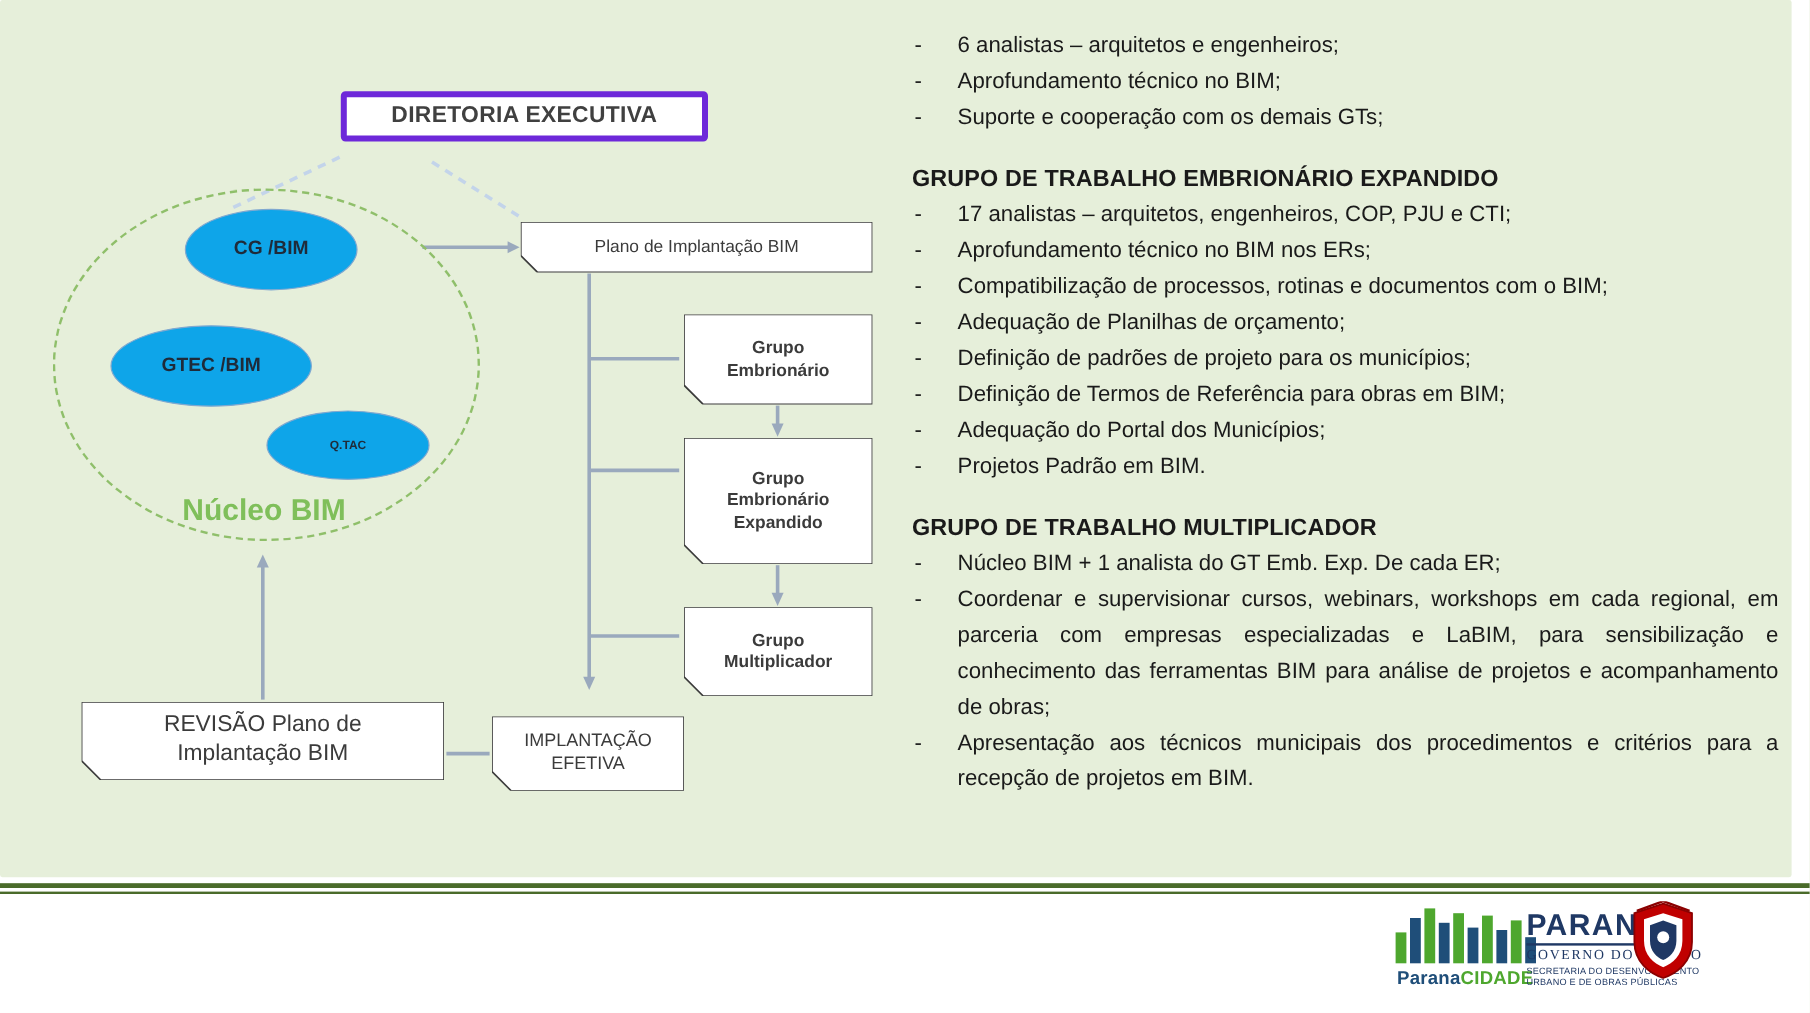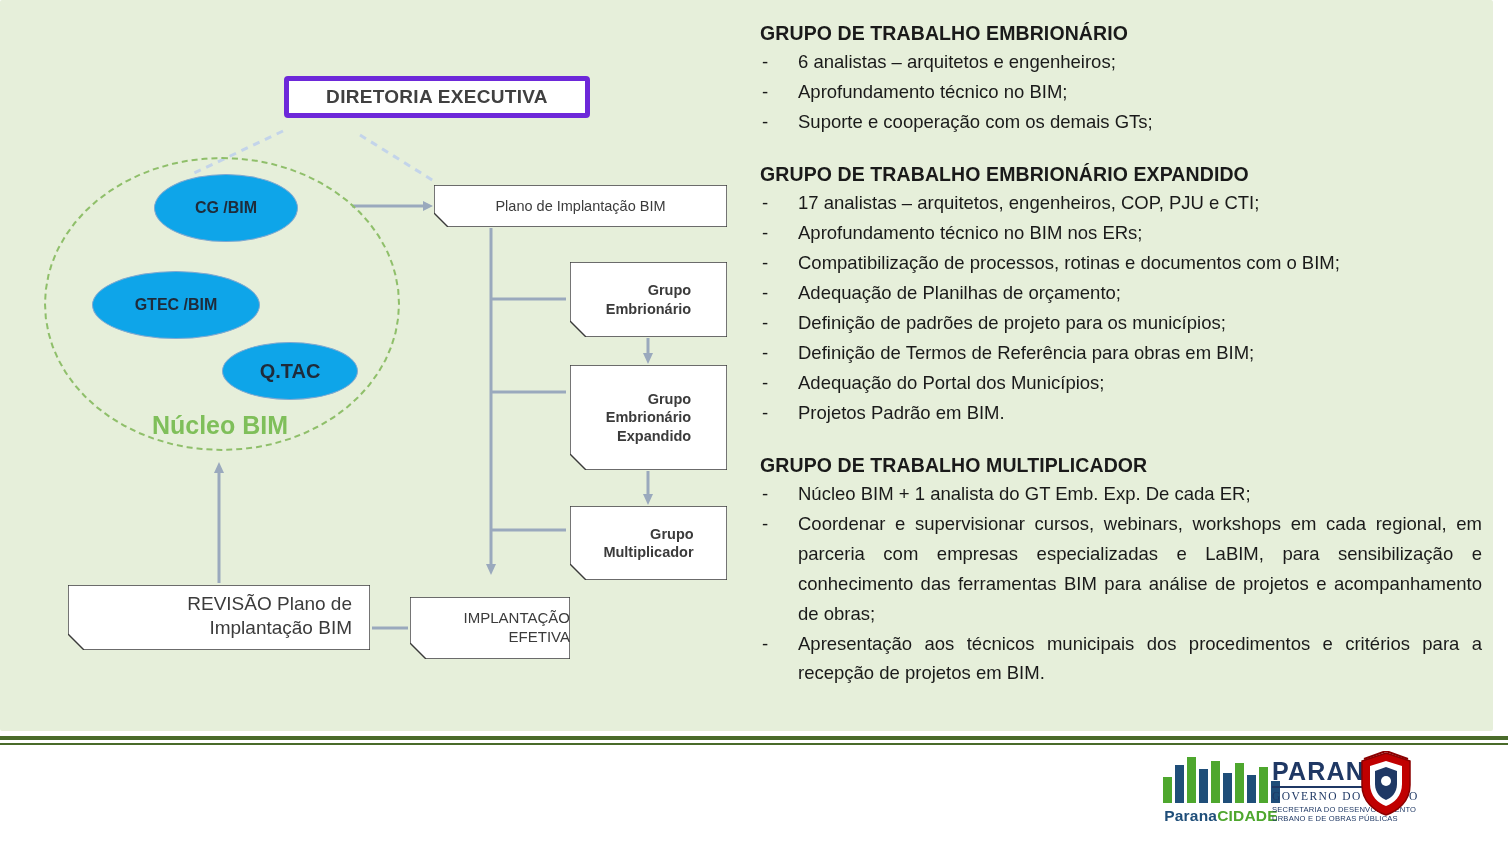--- a/index.html
+++ b/index.html
@@ -47,21 +47,21 @@
   }
   .folded .inner{
     position:absolute;inset:0;
     background:#ffffff;
     border:1px solid #3b3b3b;
     box-sizing:border-box;
   }
   .folded .lbl{
     position:relative;z-index:2;
     display:flex;align-items:center;justify-content:center;
-    width:100%;height:100%;text-align:right;
+    width:100%;height:100%;text-align:center;
   }
 
   .title-box{
     left:284px;top:76px;width:306px;height:42px;
     border-radius:4px;
     font-size:19px;font-weight:bold;letter-spacing:.3px;
     color:#404040;
   }
   .plano-box{left:434px;top:185px;width:293px;height:42px;font-size:14.5px;}
   .ge-box{left:570px;top:262px;width:157px;height:75px;font-size:14.5px;font-weight:bold;}
@@ -73,21 +73,21 @@
   .ellipse{
     position:absolute;
     background:#0ea5e9;
     border:1px solid #7fa8d0;
     border-radius:50%;
     display:flex;align-items:center;justify-content:center;
     color:#1f2b3a;font-weight:bold;
   }
   .cg{left:154px;top:174px;width:142px;height:66px;font-size:16px;}
   .gtec{left:92px;top:271px;width:166px;height:66px;font-size:16px;}
-  .qtac{left:222px;top:342px;width:134px;height:56px;font-size:20px;}
+  .qtac{left:222px;top:342px;width:134px;height:56px;font-size:10px;}
 
   .nucleo-circle{
     position:absolute;left:44px;top:157px;width:352px;height:290px;
     border:2px dashed #8fbf6a;border-radius:50%;
   }
   .nucleo-label{
     position:absolute;left:130px;top:411px;width:180px;
     font-size:25px;font-weight:bold;color:#7fbf5a;text-align:center;
   }
 
@@ -223,21 +223,20 @@
       <svg class="inner" viewBox="0 0 160 62" preserveAspectRatio="none" style="position:absolute;inset:0;border:none;background:transparent;">
         <polygon points="0,0 160,0 160,62 16,62 0,46" fill="#ffffff" stroke="#3b3b3b" stroke-width="1.4"></polygon>
       </svg>
       <span class="lbl">IMPLANTAÇÃO EFETIVA</span>
     </div>
 
   </div>
 
   <div class="content">
 
-    <div class="grp-title">GRUPO DE TRABALHO EMBRIONÁRIO</div>
     <ul class="items">
       <li><span class="dash">-</span><span>6 analistas – arquitetos e engenheiros;</span></li>
       <li><span class="dash">-</span><span>Aprofundamento técnico no BIM;</span></li>
       <li><span class="dash">-</span><span>Suporte e cooperação com os demais GTs;</span></li>
     </ul>
 
     <div class="grp-title">GRUPO DE TRABALHO EMBRIONÁRIO EXPANDIDO</div>
     <ul class="items">
       <li><span class="dash">-</span><span>17 analistas – arquitetos, engenheiros, COP, PJU e CTI;</span></li>
       <li><span class="dash">-</span><span>Aprofundamento técnico no BIM nos ERs;</span></li>

